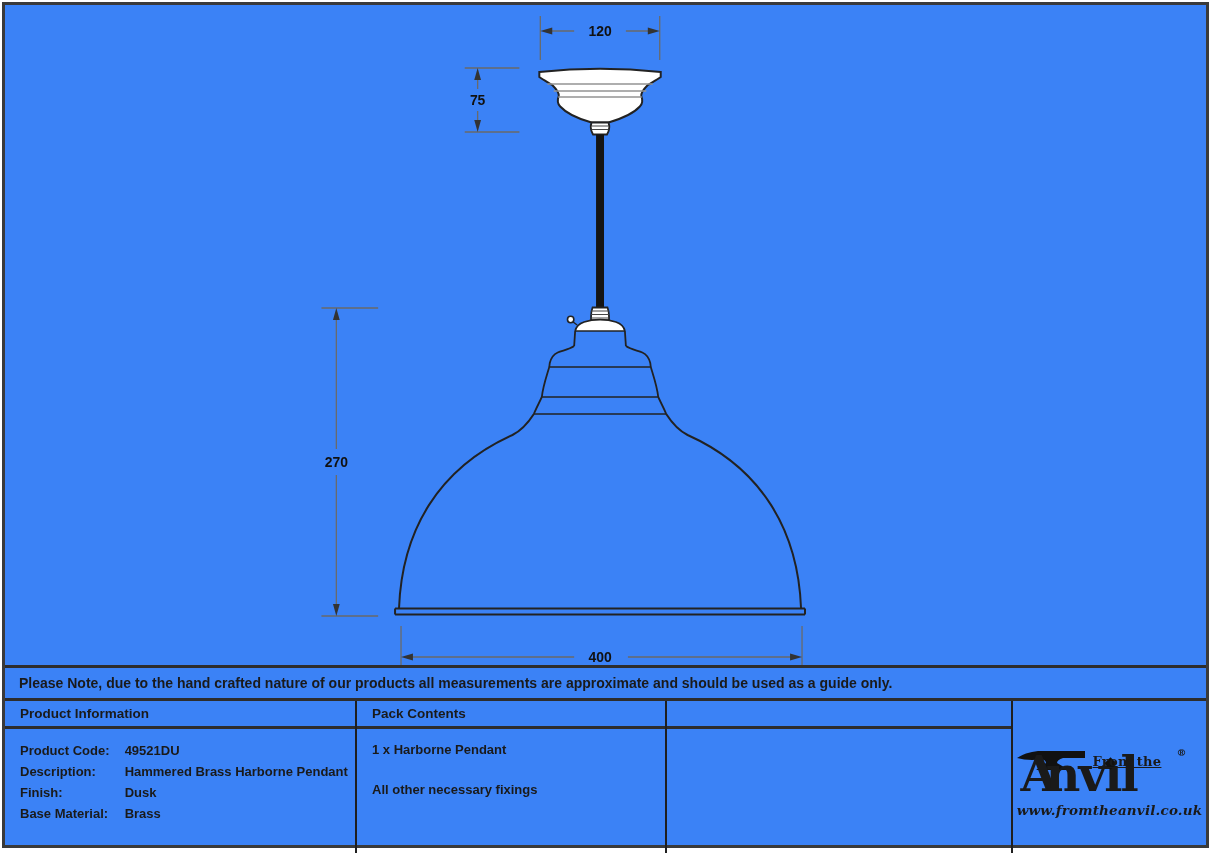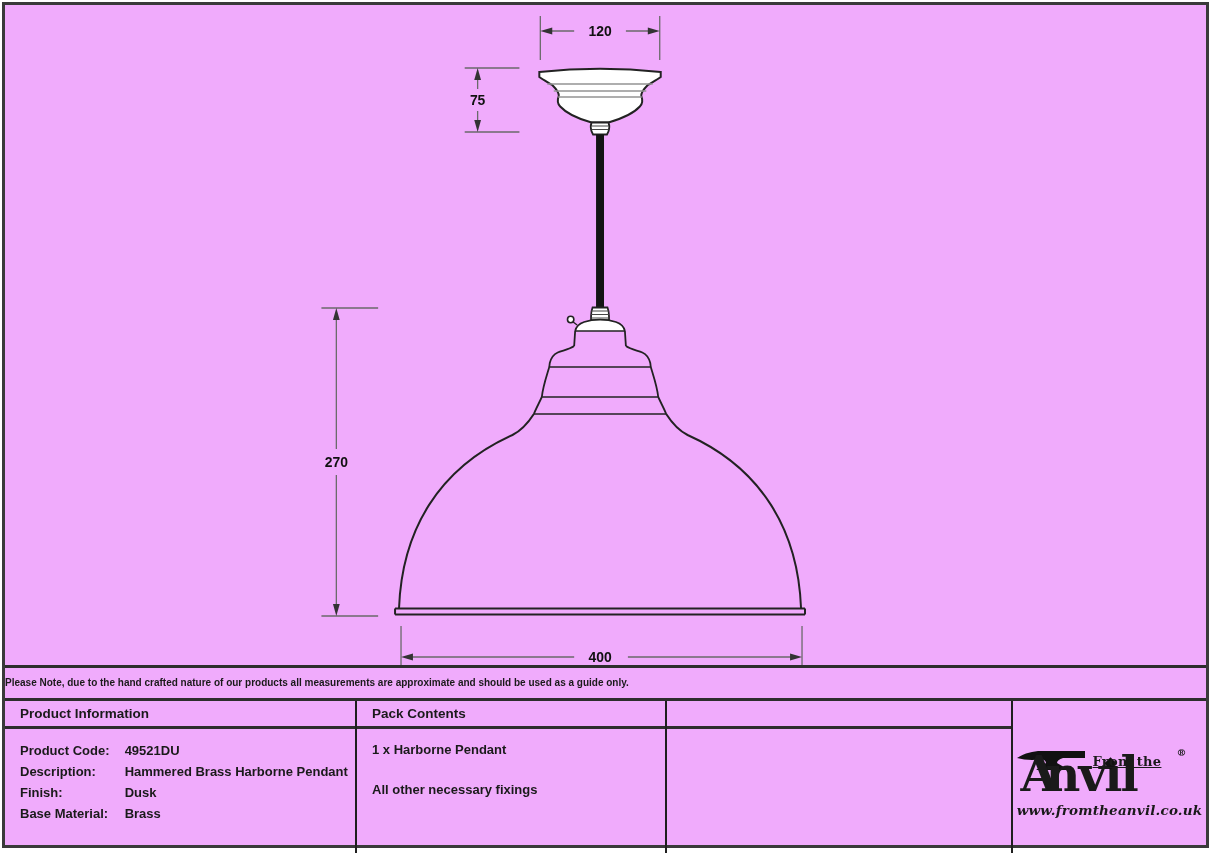--- a/index.html
+++ b/index.html
@@ -1,24 +1,24 @@
 <!DOCTYPE html>
 <html><head>
 <meta charset="utf-8">
 <style>
   html,body{margin:0;padding:0;background:#fff;}
   body{width:1214px;height:853px;position:relative;overflow:hidden;
        font-family:"Liberation Sans",sans-serif;color:#1a1a1a;}
   .sheet{position:absolute;left:2px;top:2px;width:1207px;height:846px;
-         border:3px solid #3a3a3a;background:#f0abfc;box-sizing:border-box;}
+         border:3px solid #3a3a3a;background:#3b82f6;box-sizing:border-box;}
   .drawing-area{position:relative;width:100%;height:660px;}
   .drawing-area svg{display:block;width:100%;height:100%;}
 
   .note-bar{height:30px;border-top:3px solid #2d2d2d;border-bottom:3px solid #2d2d2d;
-            line-height:30px;font-size:10px;font-weight:bold;
+            line-height:30px;padding-left:14px;font-size:14px;font-weight:bold;
             white-space:nowrap;overflow:hidden;}
 
   .spec-table{display:flex;height:152px;}
   .col{box-sizing:border-box;height:100%;}
   .col-border{border-right:2px solid #1f1f1f;}
   .col-product{width:352px;}
   .col-pack{width:310px;}
   .col-empty{width:346px;}
   .col-logo{flex:1;display:flex;justify-content:center;align-items:flex-start;}
   .cell-header{height:25px;border-bottom:3px solid #2d2d2d;line-height:25px;

